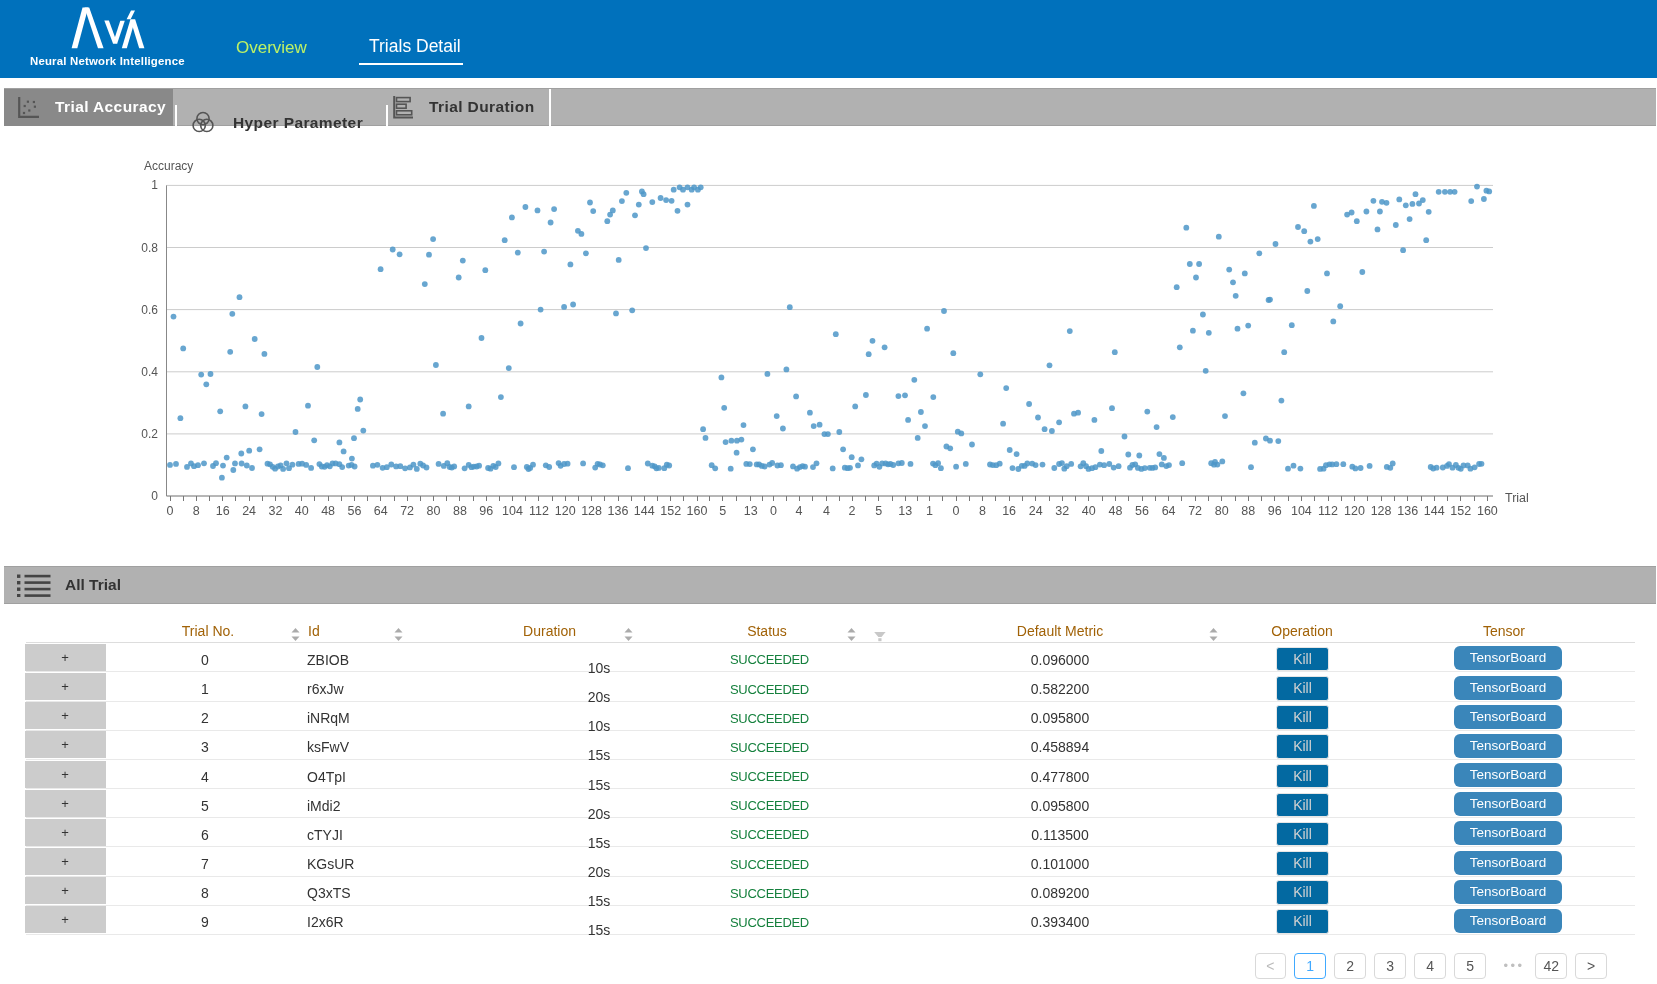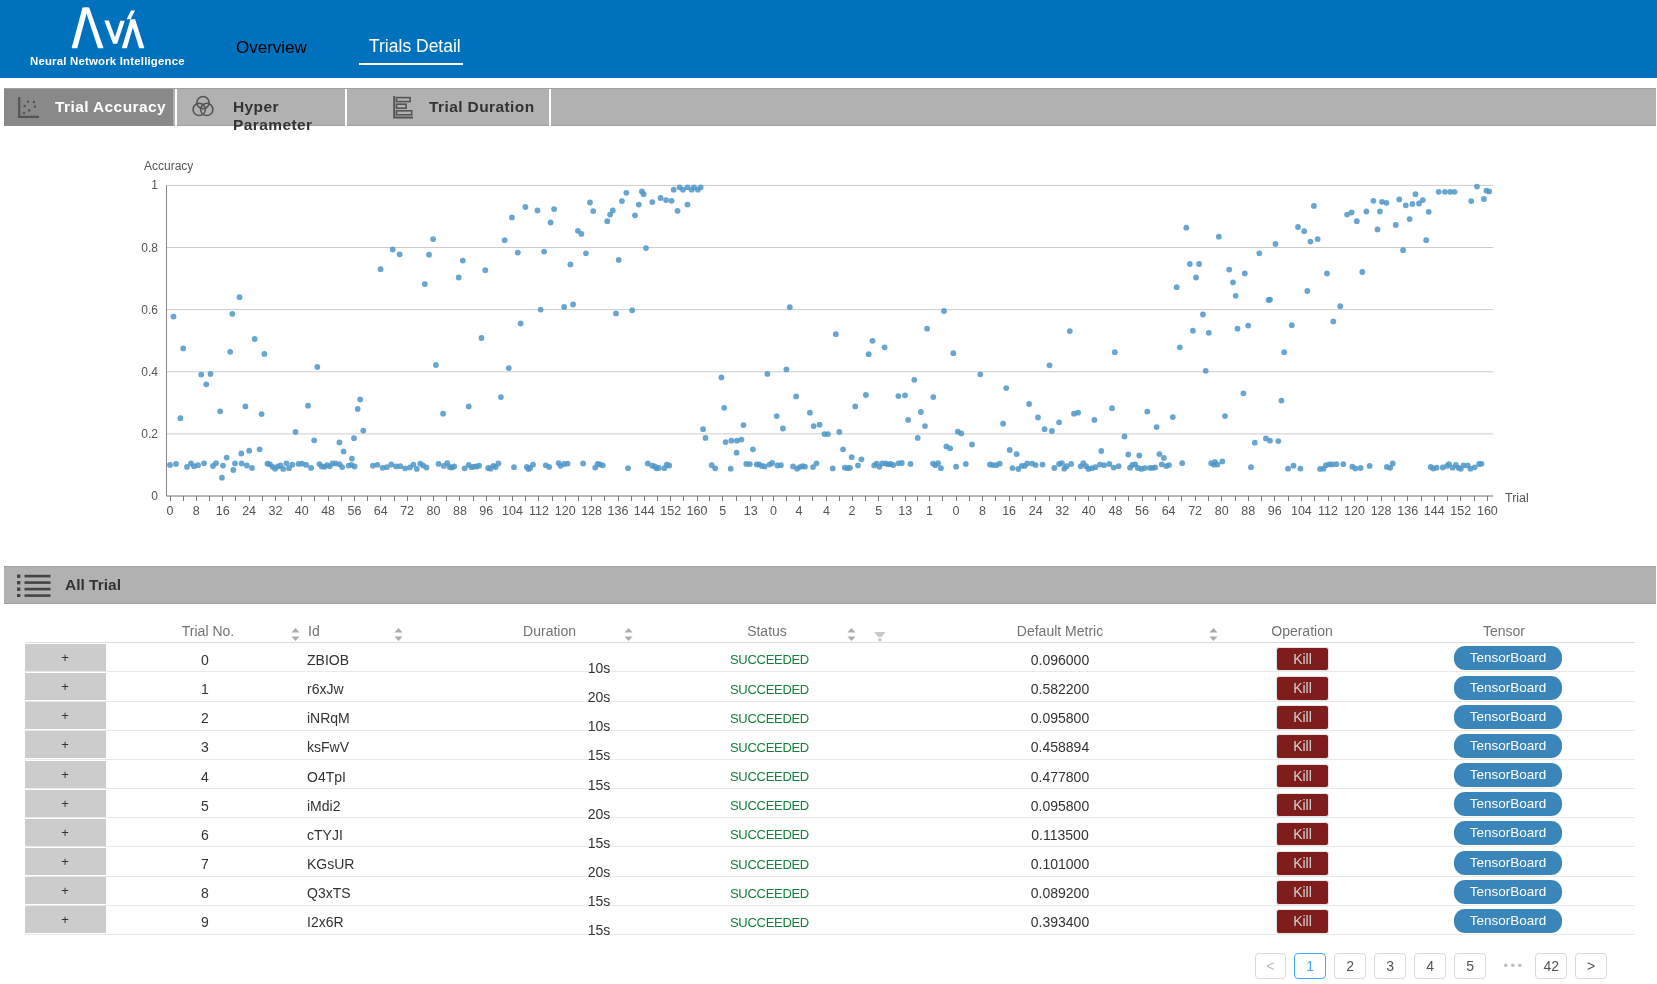--- a/index.html
+++ b/index.html
@@ -1,44 +1,44 @@
 <!DOCTYPE html>
 <html><head><meta charset="utf-8"><style>
 * { margin:0; padding:0; box-sizing:border-box; }
 body { width:1657px; height:984px; font-family:"Liberation Sans",sans-serif; background:#fff; position:relative; overflow:hidden; }
 #nav { position:absolute; left:0; top:0; width:1657px; height:78px; background:#0071bc; z-index:5; }
 #nav .brand { position:absolute; left:30px; top:55px; color:#fff; font-size:11.4px; font-weight:bold; letter-spacing:0.2px; }
-#nav .ov { position:absolute; left:236px; top:38px; color:#000000; font-size:17px; }
+#nav .ov { position:absolute; left:236px; top:38px; color:#bef264; font-size:17px; }
 #nav .td { position:absolute; left:369px; top:36px; color:#fff; font-size:17.5px; }
 #nav .tdu { position:absolute; left:358.5px; top:62.5px; width:104px; height:2px; background:#fff; }
 #tabbar { position:absolute; left:4px; top:87.6px; width:1651.6px; height:38px; background:#b1b1b1; z-index:5; border-top:1px solid #a0a0a0; border-bottom:1px solid #a0a0a0; }
 .tab { position:absolute; top:0; height:37.4px; }
 .tab .lbl { position:absolute; top:9px; font-size:15.5px; font-weight:bold; color:#333; letter-spacing:0.4px; }
 #tab1 { left:0; width:168.5px; background:#898989;padding-left:24px; }
 #tab1 .lbl { left:51px; color:#fff; }
-#tab2 { left:171px; width:172px; border-left:2.5px solid #fff; border-right:2.5px solid #fff; }
+#tab2 { left:171px; width:213px; border-left:2.5px solid #fff; border-right:2.5px solid #fff;margin-top:16px; }
 #tab2 .lbl { left:56px; }
 #tab3 { left:372px; width:175px; border-right:2.5px solid #fff; }
 #tab3 .lbl { left:53px; }
 #alltrials { position:absolute; left:4px; top:565.6px; width:1651.7px; height:38px; background:#b1b1b1; border-top:1px solid #a0a0a0; border-bottom:1px solid #a0a0a0; }
 #alltrials .lbl { position:absolute; left:61px; top:9px; font-size:15.5px; font-weight:bold; color:#333; }
 #thead { position:absolute; left:26px; top:604px; width:1609px; height:39.3px; border-bottom:1px solid #ddd; }
-#thead .h { position:absolute; top:19px; font-size:14px; color:#737373; }
+#thead .h { position:absolute; top:19px; font-size:14px; color:#a16207; }
 #thead .hc { position:absolute; top:23px; }
 #thead .hf { position:absolute; top:24px; }
 .row { position:absolute; left:26px; width:1609px; border-bottom:1px solid #e9e9e9; }
 .pluscell { position:absolute; left:-1.5px; top:0.5px; width:81px; height:27.2px; background:#ccc; color:#333; font-size:13px; text-align:center; line-height:27px; }
 .c { position:absolute; top:8.5px; font-size:14px; color:#333; }
 .no { left:129px; width:100px; text-align:center; }
 .id { left:281px; }
 .dur { left:523px; width:100px; text-align:center;margin-top:8px; }
 .st { left:704px; color:#15803d; font-size:13px; letter-spacing:-0.3px; top:9px; }
 .met { left:974px; width:120px; text-align:center; }
-.kill { position:absolute; left:1250px; top:3.5px; width:53px; height:24.5px; border:1px solid #e6e6e6; border-radius:3px; background:#7f1d1d; color:#d2d2d2; font-size:14px; text-align:center; line-height:23px; }
-.tb { position:absolute; left:1428px; top:3px; width:108px; height:24px; background:#3a86ba; border-radius:11px; color:#fff; font-size:13.5px; text-align:center; line-height:23.5px; }
+.kill { position:absolute; left:1250px; top:3.5px; width:53px; height:24.5px; border:1px solid #e6e6e6; border-radius:3px; background:#0369a1; color:#d2d2d2; font-size:14px; text-align:center; line-height:23px; }
+.tb { position:absolute; left:1428px; top:3px; width:108px; height:24px; background:#3a86ba; border-radius:6px; color:#fff; font-size:13.5px; text-align:center; line-height:23.5px; }
 .pg { position:absolute; top:952.5px; width:31.7px; height:26px; border:1px solid #d9d9d9; border-radius:4px; background:#fff; font-size:14px; color:#555; text-align:center; line-height:24px; }
 .pg.lt { color:#bbb; }
 .pg.gt { color:#555; }
 .pg.on { border-color:#40a9ff; color:#40a9ff; }
 .pg.dots { border:none; color:#bfbfbf; letter-spacing:2.5px; font-size:13px; line-height:26px; width:40px; }
 </style></head>
 <body>
 <svg style="position:absolute;left:0;top:0;" width="1657" height="560" viewBox="0 0 1657 560">
 <line x1="166.5" y1="185.4" x2="1493.0" y2="185.4" stroke="#ccc" stroke-width="1"></line>
     <line x1="166.5" y1="247.5" x2="1493.0" y2="247.5" stroke="#ccc" stroke-width="1"></line>

